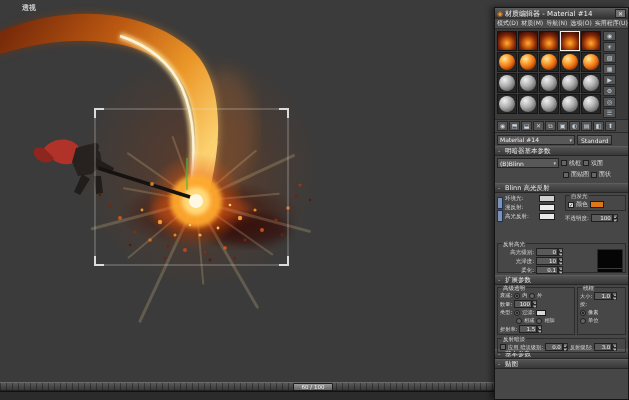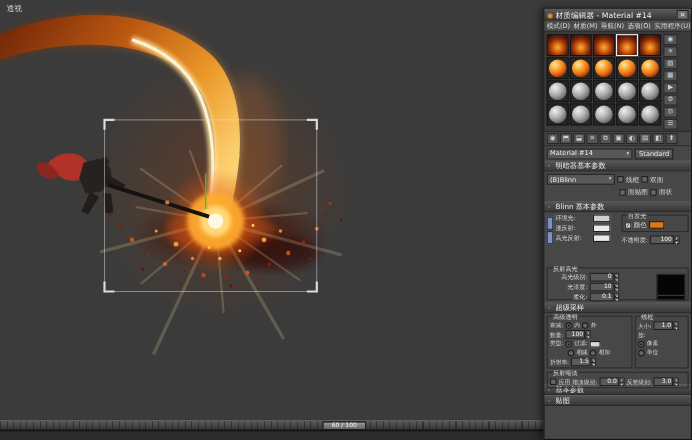--- a/index.html
+++ b/index.html
@@ -2,21 +2,21 @@
 <html><head>
 <meta charset="utf-8">
 <style>
   * { margin:0; padding:0; box-sizing:border-box; }
   body { width:629px; height:400px; overflow:hidden; background:#222;
          font-family:"DejaVu Sans", sans-serif; }
   #stage { position:relative; width:629px; height:400px; background:#3d3d3d; overflow:hidden; }
 
   
   #viewport { position:absolute; left:0; top:0; width:629px; height:383px; background:#3b3b3b; }
-  #vp-label { position:absolute; left:6px; top:3px; font-size:7px; color:#c9c9c9; z-index:3; }
+  #vp-label { position:absolute; left:22px; top:3px; font-size:7px; color:#c9c9c9; z-index:3;font-weight:bold; }
 
   
   #trackbar { position:absolute; left:0; bottom:9px; width:629px; height:9px; z-index:4;
     background:linear-gradient(#5a5a5a,#383838);
     border-top:1px solid #6a6a6a; border-bottom:1px solid #222; }
   #trackbar .ticks{ position:absolute; inset:0;
     background:repeating-linear-gradient(90deg, rgba(0,0,0,.35) 0 1px, transparent 1px 6px); }
   #time-slider { position:absolute; left:293px; top:0px; width:40px; height:8px; z-index:5;
     background:linear-gradient(#9a9a9a,#626262); border:1px solid #1d1d1d; border-radius:1px;
     font-size:5.5px; color:#f0f0f0; text-align:center; line-height:7px; }
@@ -336,21 +336,21 @@
       <div class="row" style="margin-left:66px">
         <span class="chk"></span>
         <span class="lbl">面贴图</span>
         <span class="chk"></span>
         <span class="lbl">面状</span>
       </div>
     </div>
 
     <div class="roll-h">
       <span class="mi">-</span>
-      <span>Blinn 基本参数</span>
+      <span>Blinn 高光反射</span>
     </div>
     <div class="sec" style="height:48px">
       <div class="bl-wrap">
         <div class="locks">
           <div class="lk"></div>
           <div class="lk"></div>
         </div>
         <div class="bl-left">
           <div class="row">
               <span class="lbl">环境光:</span>
@@ -420,21 +420,21 @@
                 <i class="dn"></i>
               </span>
           </span>
         </div>
         <div class="curve"></div>
       </div>
     </div>
 
     <div class="roll-h">
       <span class="mi">-</span>
-      <span>超级采样</span>
+      <span>扩展参数</span>
     </div>
     <div class="sec ext" style="height:64px">
       <div class="ext-cols">
         <div class="group g-adv">
           <span class="gtitle">高级透明</span>
           <div class="row" style="margin-bottom:1px">
             <span class="lbl">衰减:</span>
             <span class="radio on"></span>
             <span class="lbl">内</span>
             <span class="radio"></span>

